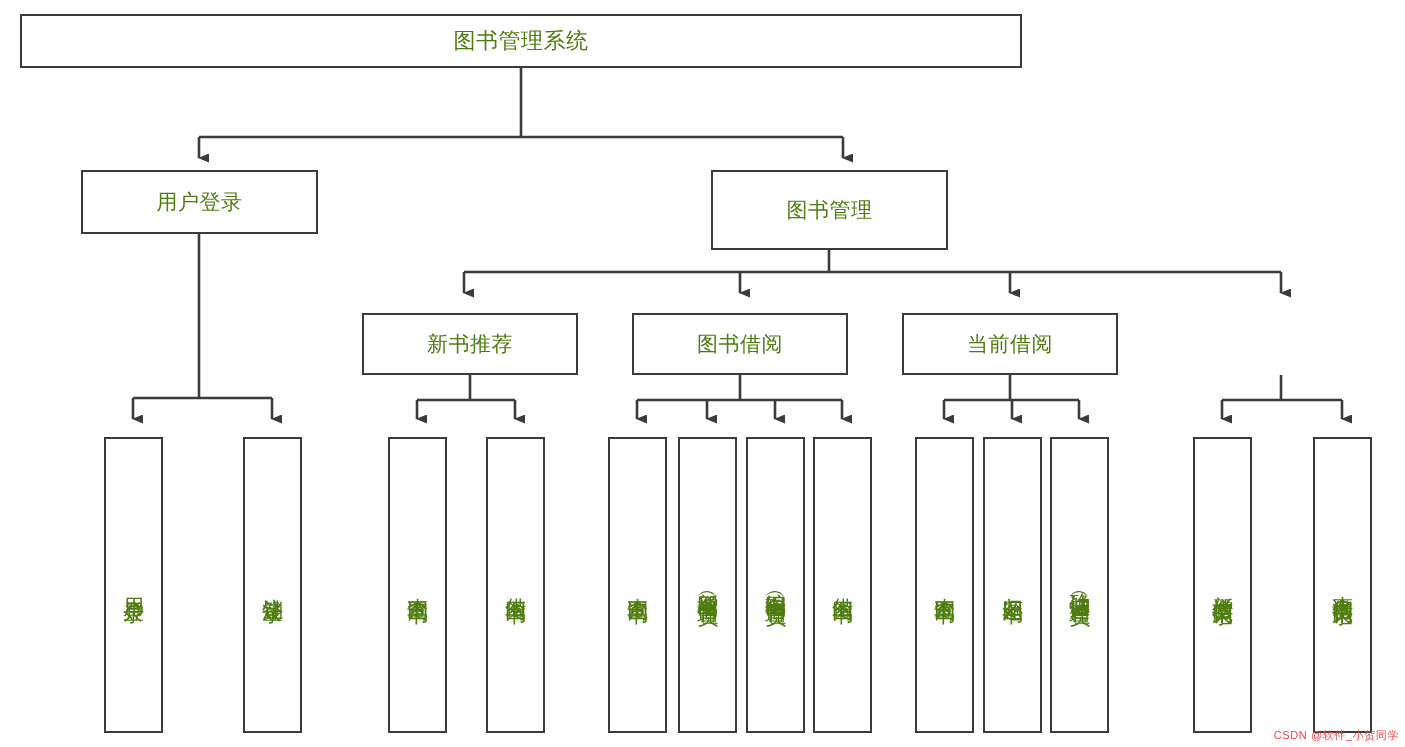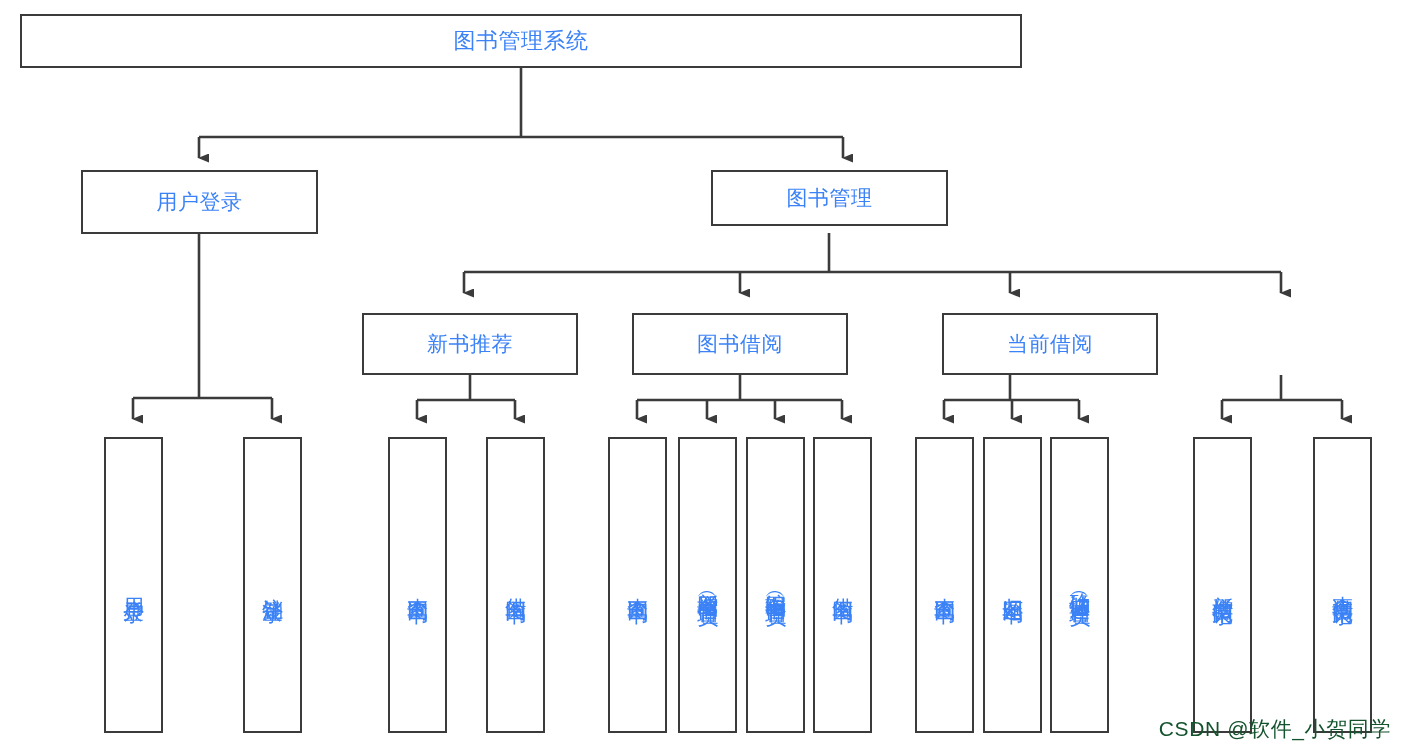--- a/index.html
+++ b/index.html
@@ -24,21 +24,21 @@
     left: 0;
     top: 0;
     width: 1405px;
     height: 747px;
   }
   .node {
     position: absolute;
     box-sizing: border-box;
     border: 2px solid #3b3b3b;
     background: #ffffff;
-    color: #3b82f6;
+    color: #4d7c0f;
     display: flex;
     align-items: center;
     justify-content: center;
     text-align: center;
     z-index: 2;
   }
   .node-label {
     display: block;
     line-height: 1.18;
     letter-spacing: 0.5px;
@@ -57,24 +57,24 @@
     writing-mode: vertical-rl;
     text-orientation: upright;
     font-size: 21px;
     line-height: 1.25;
     letter-spacing: 2px;
     white-space: nowrap;
     max-height: 270px;
   }
   #watermark {
     position: absolute;
-    right: 14px;
+    right: 6px;
     bottom: 4px;
-    font-size: 21px;
-    color: #14532d;
+    font-size: 11px;
+    color: #ef4444;
     letter-spacing: 0.6px;
     z-index: 5;
     white-space: nowrap;
     user-select: none;
   }
 </style>
 </head>
 <body>
 
 <div id="diagram-root">
@@ -142,33 +142,33 @@
   </svg>
 
   <div class="node root horizontal" style="left:20px; top:14px; width:1002px; height:54px;">
     <span class="node-label">图书管理系统</span>
   </div>
 
   <div class="node horizontal" style="left:81px; top:170px; width:237px; height:64px;">
     <span class="node-label">用户登录</span>
   </div>
 
-  <div class="node horizontal" style="left:711px; top:170px; width:237px; height:56px;font-family:Liberation Serif, serif;">
+  <div class="node horizontal" style="left:711px; top:170px; width:237px; height:80px;font-family:Liberation Serif, serif;">
     <span class="node-label">图书管理</span>
   </div>
 
   <div class="node horizontal" style="left:632px; top:313px; width:216px; height:62px;">
     <span class="node-label">图书借阅</span>
   </div>
 
   <div class="node horizontal" style="left:362px; top:313px; width:216px; height:62px;">
     <span class="node-label">新书推荐</span>
   </div>
 
-  <div class="node horizontal" style="left:902px; top:313px; width:216px; height:62px;margin-left:40px;">
+  <div class="node horizontal" style="left:902px; top:313px; width:216px; height:62px;">
     <span class="node-label">当前借阅</span>
   </div>
 
 
   <div class="node vertical" style="left:104px; top:437px; width:59px; height:296px;">
     <span class="node-label">用户登录</span>
   </div>
 
   <div class="node vertical" style="left:243px; top:437px; width:59px; height:296px;">
     <span class="node-label">注销登录</span>

